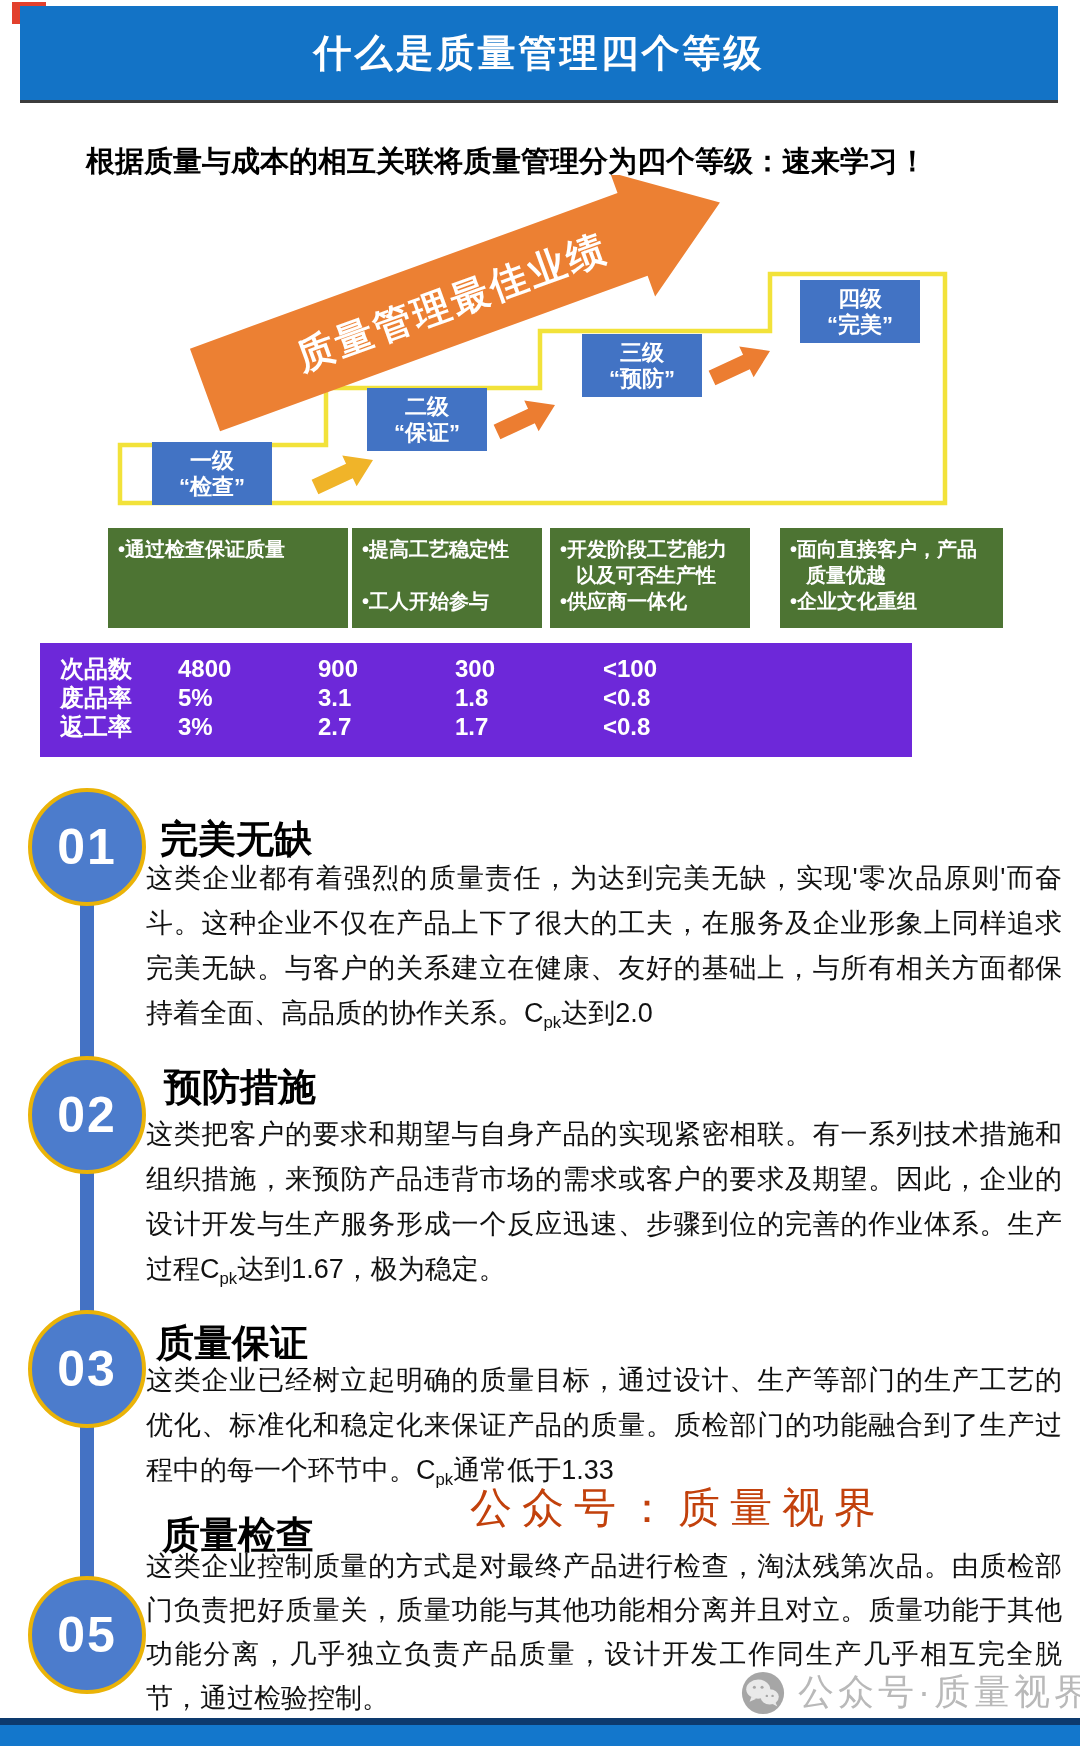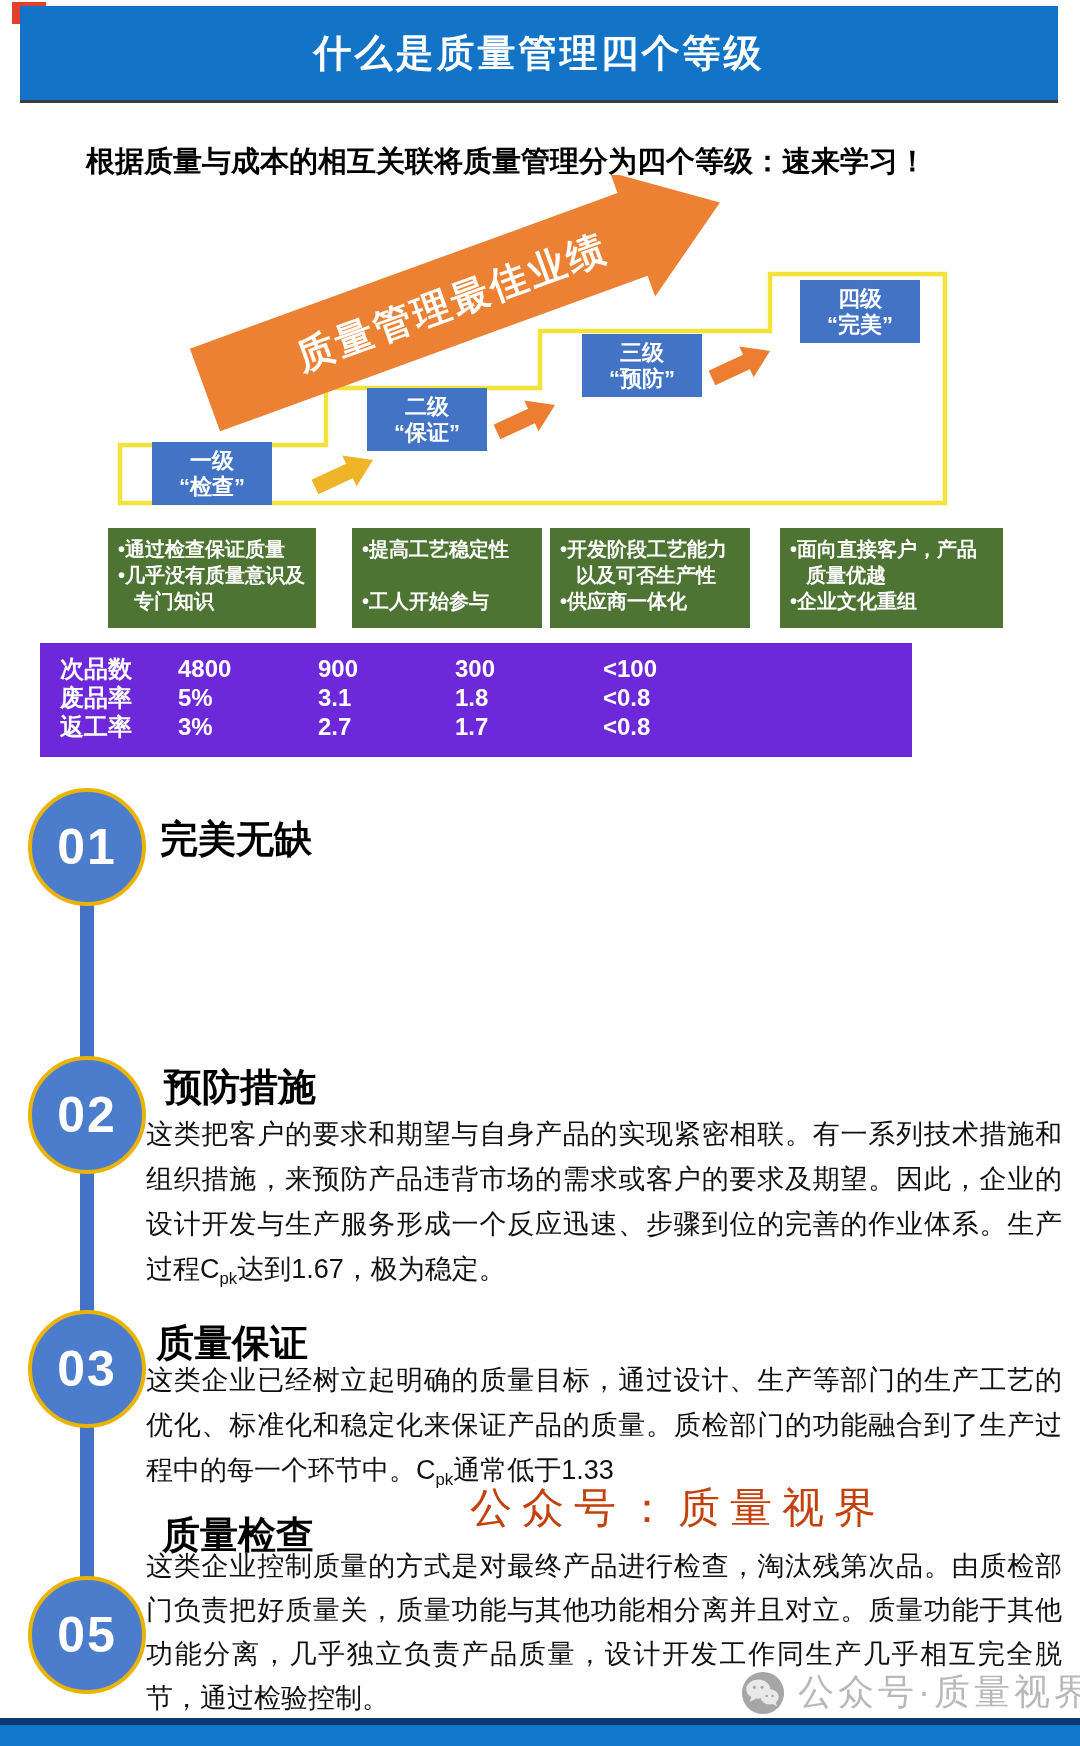--- a/index.html
+++ b/index.html
@@ -16,21 +16,21 @@
 
   .diagram{position:absolute;left:0;top:175px;}
   .lvl-text{fill:#ffffff;font-size:22px;font-weight:700;text-anchor:middle;}
   .banner-text{fill:#ffffff;font-size:38px;font-weight:700;text-anchor:middle;letter-spacing:3px;}
 
   .feature{position:absolute;top:528px;height:100px;background:#4d7433;color:#fff;
            box-sizing:border-box;padding:8px 10px;font-size:20px;font-weight:700;line-height:26px;}
   .fitem{padding-left:16px;text-indent:-16px;}
   .fitem::before{content:"•";}
   .fitem.gap{margin-top:26px;}
-  .f1{left:108px;width:208px;}
+  .f1{left:108px;width:240px;}
   .f2{left:352px;width:190px;}
   .f3{left:550px;width:200px;}
   .f4{left:780px;width:223px;}
 
   .metrics{position:absolute;left:40px;top:643px;width:872px;height:114px;background:#6d28d9;
            box-sizing:border-box;padding-top:11px;color:#fff;font-weight:700;font-size:24px;}
   .mrow{display:grid;grid-template-columns:118px 140px 137px 148px auto;padding-left:20px;line-height:29px;}
 
   .timeline{position:absolute;left:80px;top:847px;width:14px;height:788px;background:#4472c4;}
   .circle{position:absolute;left:28px;width:118px;height:118px;border-radius:50%;
@@ -102,21 +102,20 @@
     </g>
     <g>
       <rect x="800" y="280" width="120" height="63" fill="#4273c4"></rect>
       <text class="lvl-text" x="860" y="306">四级</text>
       <text class="lvl-text" x="860" y="332">“完美”</text>
     </g>
   </svg>
 
   <div class="feature f1">
     <div class="fitem">通过检查保证质量</div>
-    <div class="fitem">几乎没有质量意识及专门知识</div>
   </div>
   <div class="feature f2">
     <div class="fitem">提高工艺稳定性</div>
     <div class="fitem gap">工人开始参与</div>
   </div>
   <div class="feature f3">
     <div class="fitem">开发阶段工艺能力以及可否生产性</div>
     <div class="fitem">供应商一体化</div>
   </div>
   <div class="feature f4">
@@ -147,20 +146,21 @@
       <span>&lt;0.8</span>
     </div>
   </div>
 
   <div class="timeline"></div>
 
   <div class="circle c1">
     <span>01</span>
   </div>
   <h2 class="sec-title t1">完美无缺</h2>
+  <p class="sec-body b1"><span>这类企业都有着强烈的质量责任，为达到完美无缺，实现'零次品原则'而奋斗。这种企业不仅在产品上下了很大的工夫，在服务及企业形象上同样追求完美无缺。与客户的关系建立在健康、友好的基础上，与所有相关方面都保持着全面、高品质的协作关系。C</span><sub>pk</sub><span>达到2.0</span></p>
 
   <div class="circle c2">
     <span>02</span>
   </div>
   <h2 class="sec-title t2">预防措施</h2>
   <p class="sec-body b2"><span>这类把客户的要求和期望与自身产品的实现紧密相联。有一系列技术措施和组织措施，来预防产品违背市场的需求或客户的要求及期望。因此，企业的设计开发与生产服务形成一个反应迅速、步骤到位的完善的作业体系。生产过程C</span><sub>pk</sub><span>达到1.67，极为稳定。</span></p>
 
   <div class="circle c3">
     <span>03</span>
   </div>

